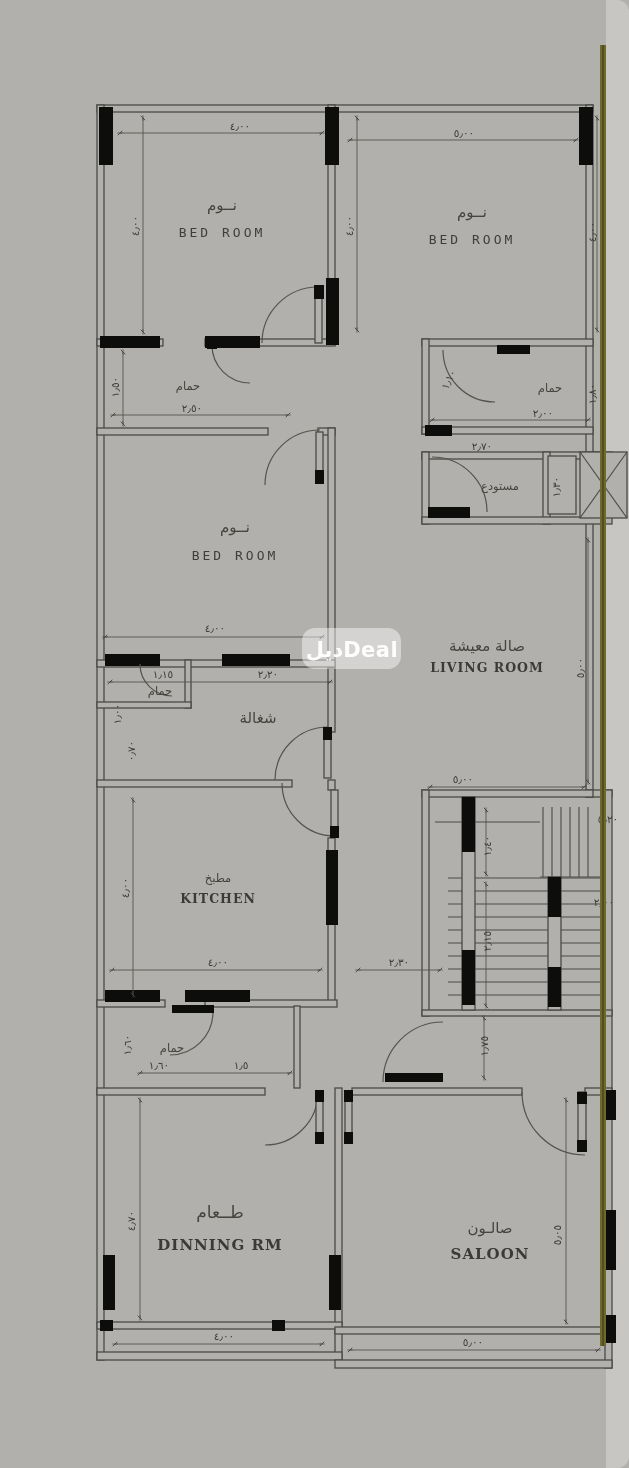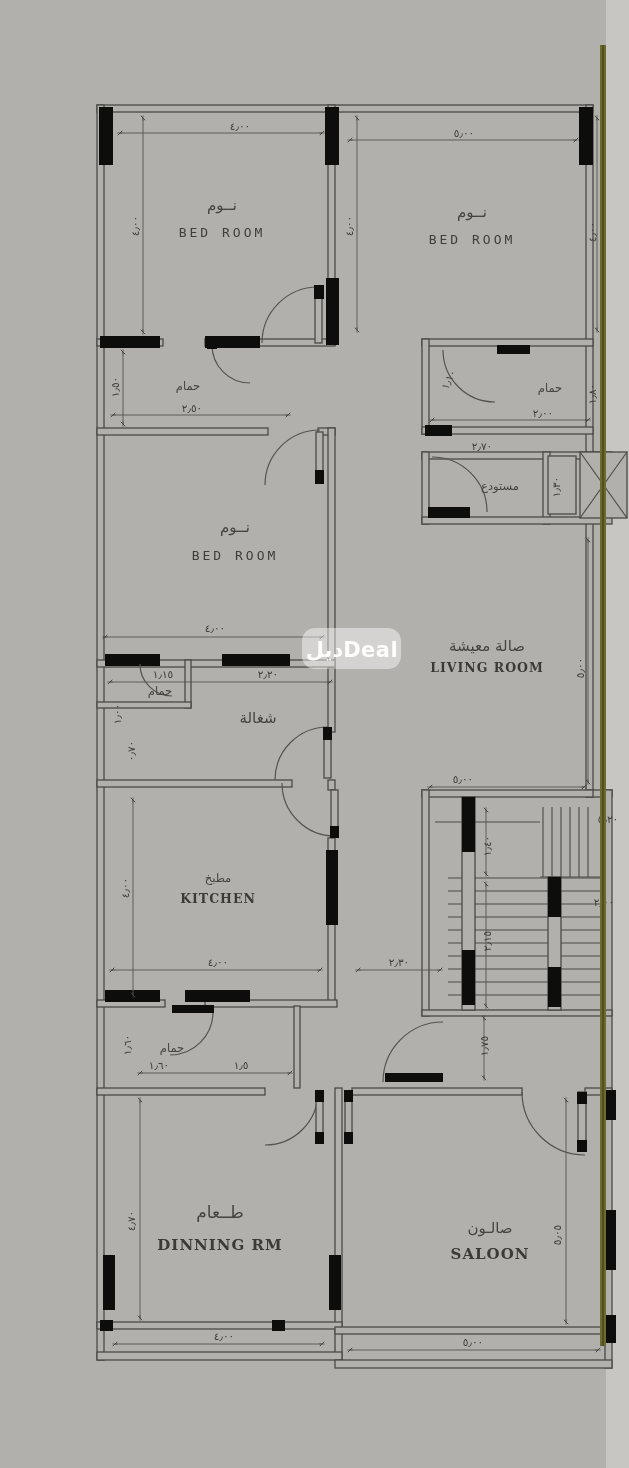--- a/index.html
+++ b/index.html
@@ -1,21 +1,21 @@
 <!DOCTYPE html>
 <html style="--background: #b2b0ad; --right-strip: #c8c6c3; --line: #4a4a46; --wall-fill: #0d0d0c; --annotation-line: #6e6a2d; --watermark-bg: rgba(255,255,255,0.45); --watermark-text: #fdfdfc;"><head>
 <meta charset="utf-8">
 <style>
   :root{
     --background:#b2b0ad; --right-strip:#c8c6c3; --line:#4a4a46;
     --wall-fill:#0d0d0c; --annotation-line:#6e6a2d;
     --watermark-bg:rgba(255,255,255,0.45); --watermark-text:#fdfdfc;
   }
   html,body{margin:0;padding:0;background:var(--background);}
-  .stage{position:relative;width:629px;height:1468px;background:var(--background);overflow:hidden;}
+  .stage{position:relative;width:629px;height:1468px;background:var(--background);overflow:hidden;border-radius:12px;}
   svg{display:block;}
   .wall{fill:var(--background);stroke:var(--line);stroke-width:1.3;}
   .col{fill:var(--wall-fill);stroke:none;}
   .thin{stroke:var(--line);stroke-width:1.1;fill:none;}
   .door{stroke:#54544e;stroke-width:1.2;fill:none;}
   .dimline{stroke:#55554f;stroke-width:0.9;marker-start:url(#tick);marker-end:url(#tick);}
   .dim{font:10.5px "DejaVu Sans",sans-serif;fill:#3c3c38;text-anchor:middle;}
   .ar{font:15px "DejaVu Sans",sans-serif;fill:#45453f;text-anchor:middle;}
   .ar-sm{font:11.5px "DejaVu Sans",sans-serif;fill:#45453f;text-anchor:middle;}
   .en-mono{font:13px "DejaVu Sans Mono",monospace;fill:#3e3e3a;letter-spacing:3px;text-anchor:middle;}

